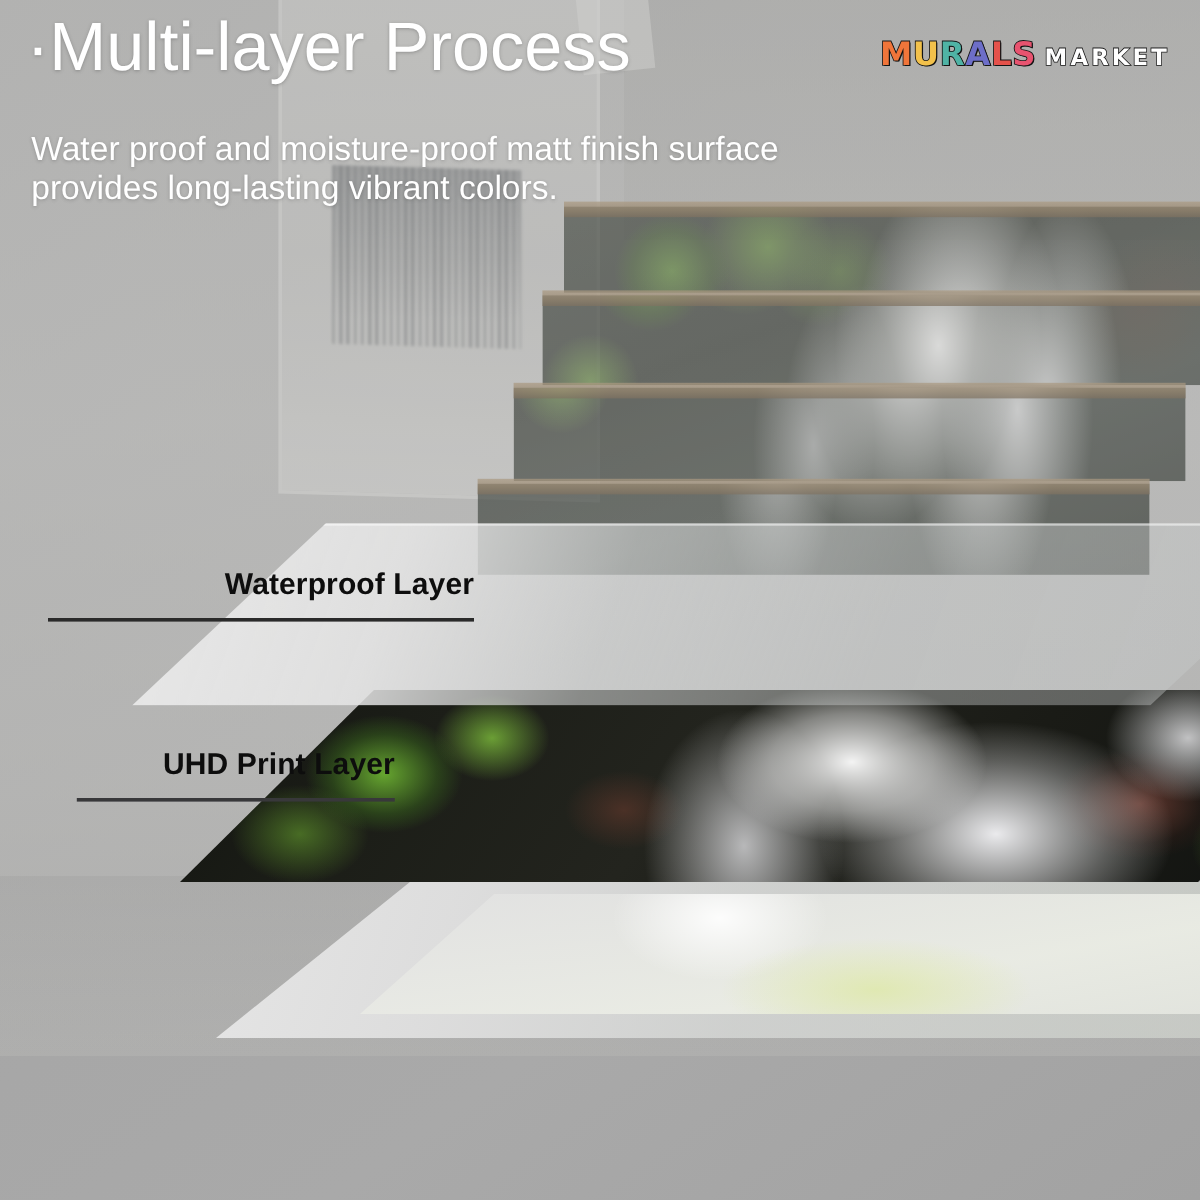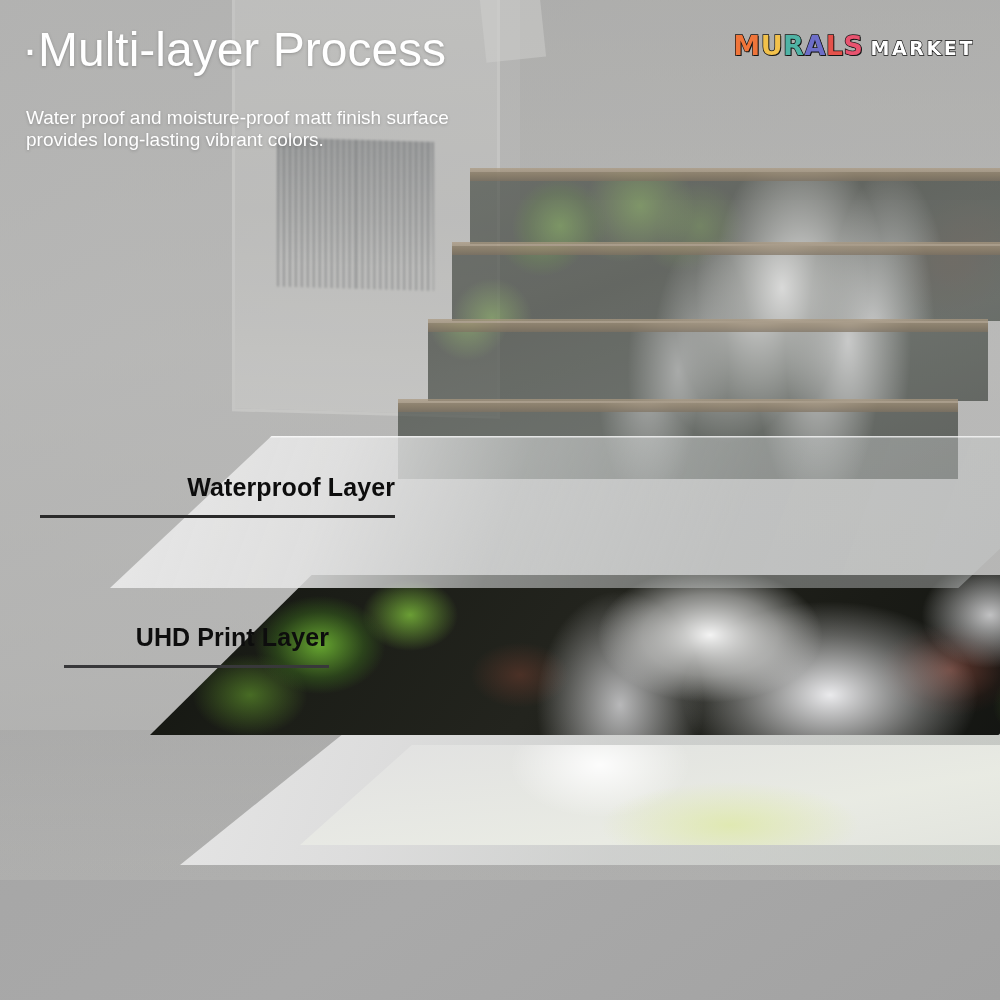--- a/index.html
+++ b/index.html
@@ -163,29 +163,29 @@
 
   #lbl-uhd{ left:64px; top:625px; }
   #lbl-uhd .label-rule{ width:265px; background:#38383a; }
 
   #lbl-adhesive{ left:80px; top:765px; }
   #lbl-adhesive .label-rule{ width:215px; }
 
   
   .headings{ position:absolute; left:0; top:0; width:760px; }
   .title{
-    position:absolute; left:22px; top:26px;
-    color:#ffffff; font-size:48px; font-weight:400; line-height:1;
+    position:absolute; left:22px; top:11px;
+    color:#ffffff; font-size:57px; font-weight:400; line-height:1;
     text-shadow:0 1px 3px rgba(60,60,60,.35);
     white-space:nowrap;
     text-align:right;
   }
   .subtitle{
     position:absolute; left:26px; top:107px;
-    color:#ffffff; font-size:19px; font-weight:400; line-height:1.18;
+    color:#ffffff; font-size:28px; font-weight:400; line-height:1.18;
     text-shadow:0 1px 3px rgba(60,60,60,.3);
     max-width:780px;
   }
   .subtitle span{ display:block; }
 
   
   .logo{
     position:absolute; right:25px; top:32px;
     display:flex; align-items:baseline; gap:7px;
   }

